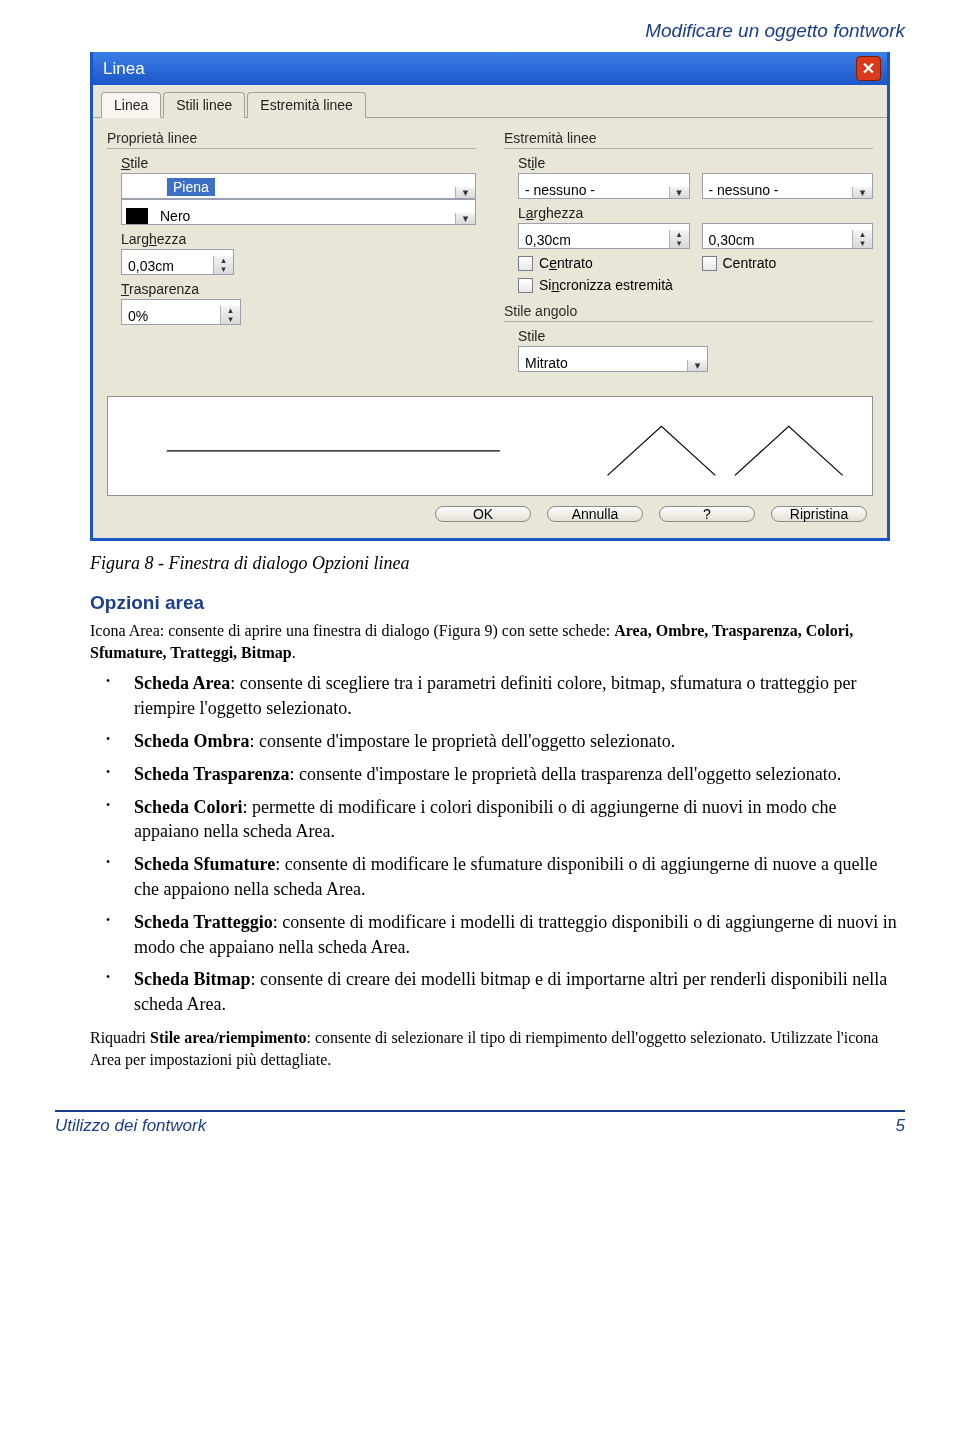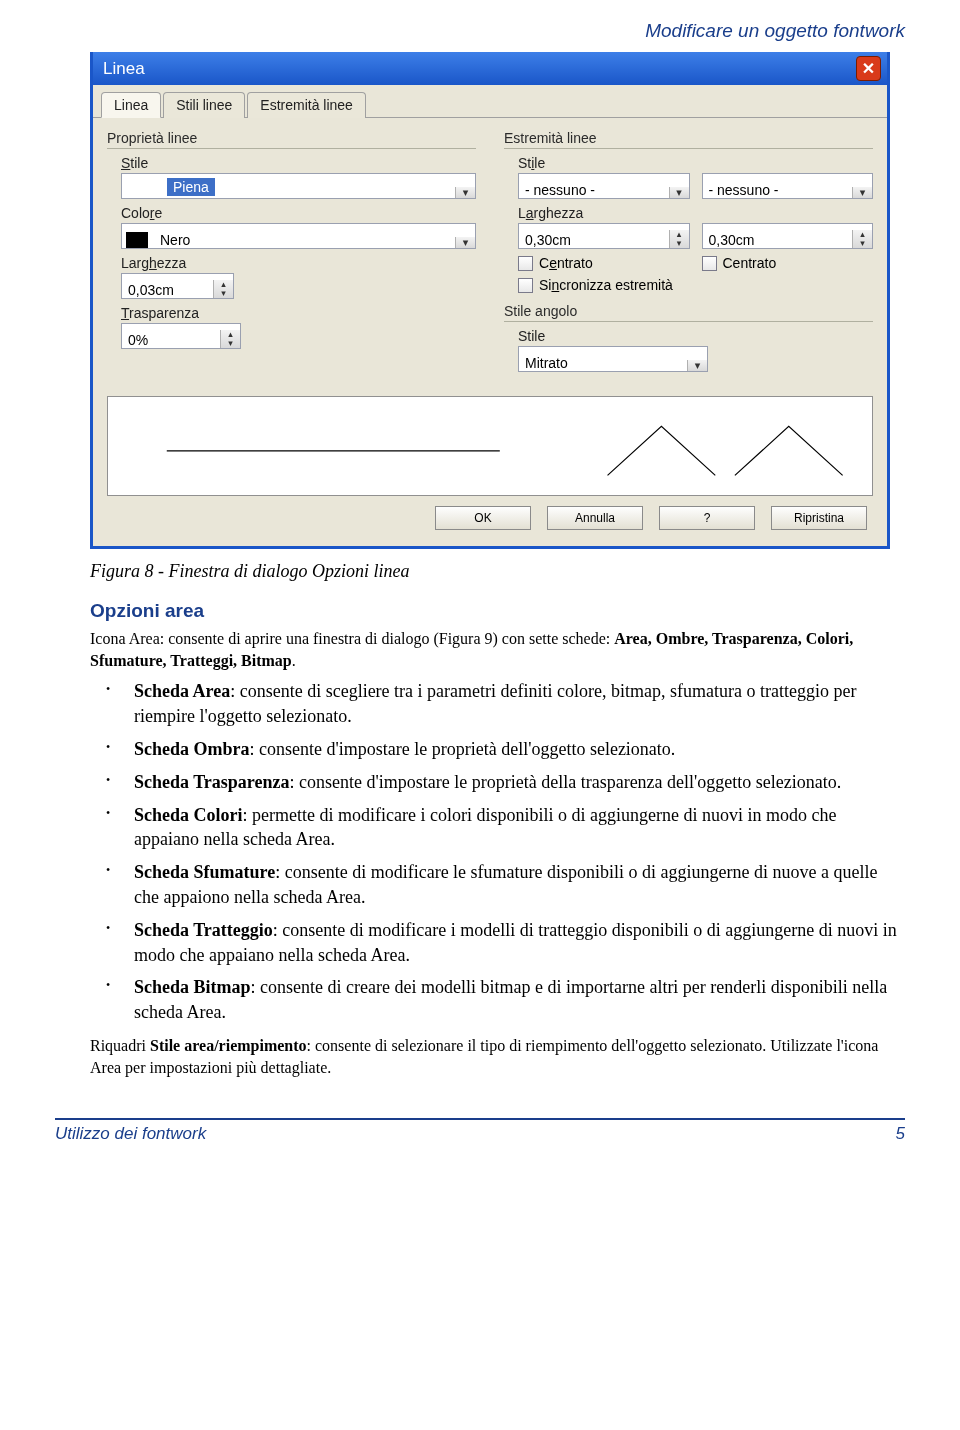--- a/index.html
+++ b/index.html
@@ -141,25 +141,25 @@
     height: 100px;
     position:relative;
   }
   .preview svg { position:absolute; top:0; left:0; width:100%; height:100%; }
   .btnrow {
     display:flex; justify-content:flex-end; gap:16px;
     padding: 10px 6px 6px 6px;
   }
   .dlg-btn {
     min-width: 96px;
-    height: 24px;
+    height: 16px;
     border: 1px solid #8a8a8a;
-    border-radius: 0;
+    border-radius: 9px;
     background: linear-gradient(#fefefe,#e3e0d3);
-    font-size: 12px;
+    font-size: 14px;
     display:flex; align-items:center; justify-content:center;
   }
 
   
   .caption {
     font-style: italic;
     font-family: Georgia, "Times New Roman", serif;
     font-size: 18px;
     margin: 12px 0 18px 35px;
     color: #000;
@@ -233,21 +233,20 @@
           <fieldset class="gb">
             <div class="gb-legend">Proprietà linee</div>
 
             <div class="lbl"><u>S</u>tile</div>
             <div class="combo" style="justify-content:flex-start;">
               <span class="sel-blue">Piena</span>
               <div style="flex:1"></div>
               <div class="combo-caret single">▾</div>
             </div>
 
-            <div class="lbl">Colo<u>r</u>e</div>
             <div class="combo">
               <div class="colorbox"></div>
               <span class="combo-val">Nero</span>
               <div class="combo-caret single">▾</div>
             </div>
 
             <div class="lbl">Larg<u>h</u>ezza</div>
             <div class="spin" style="width:113px">
               <span class="combo-val">0,03cm</span>
               <div class="spin-btns">▴<br>▾</div>

